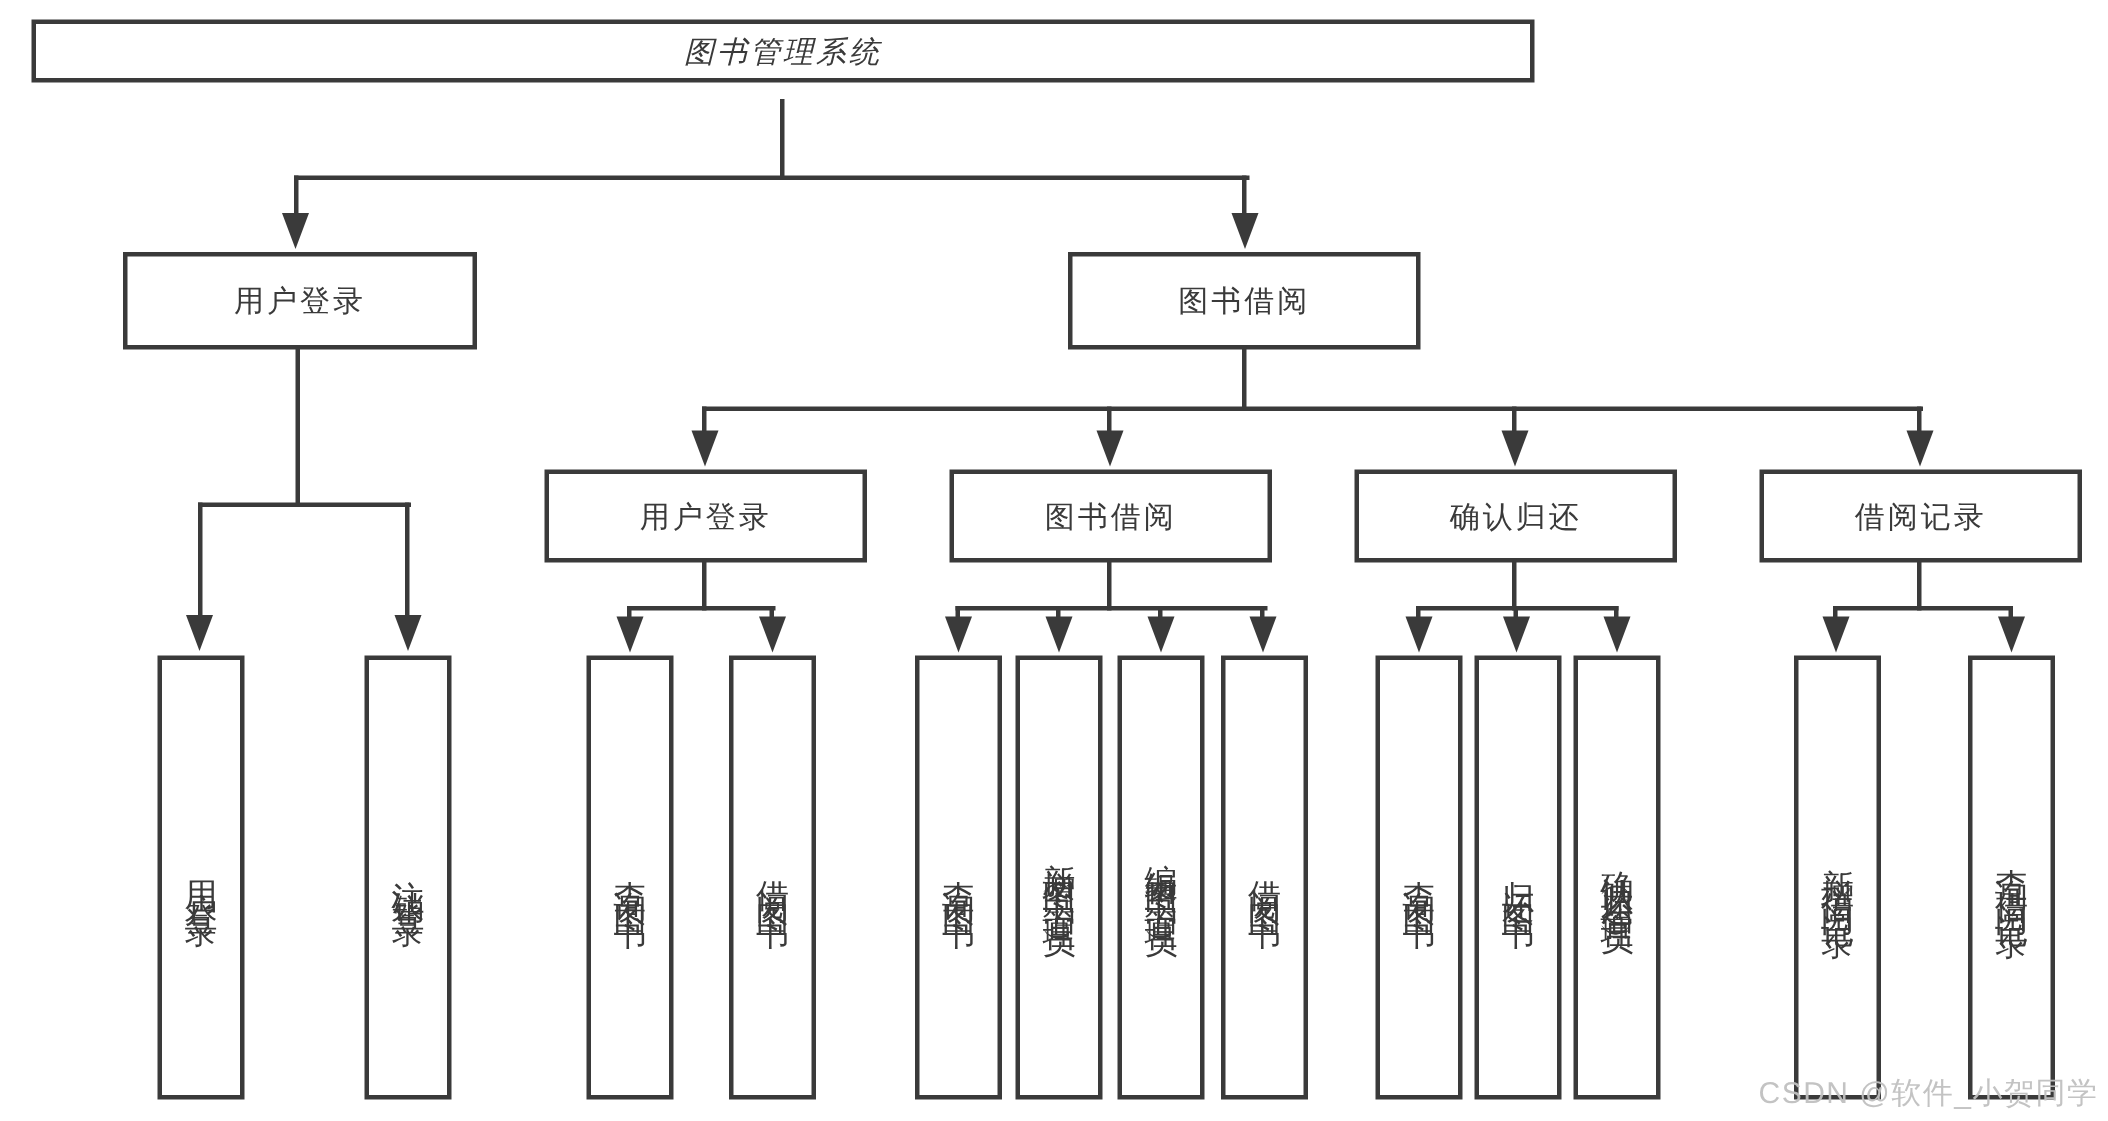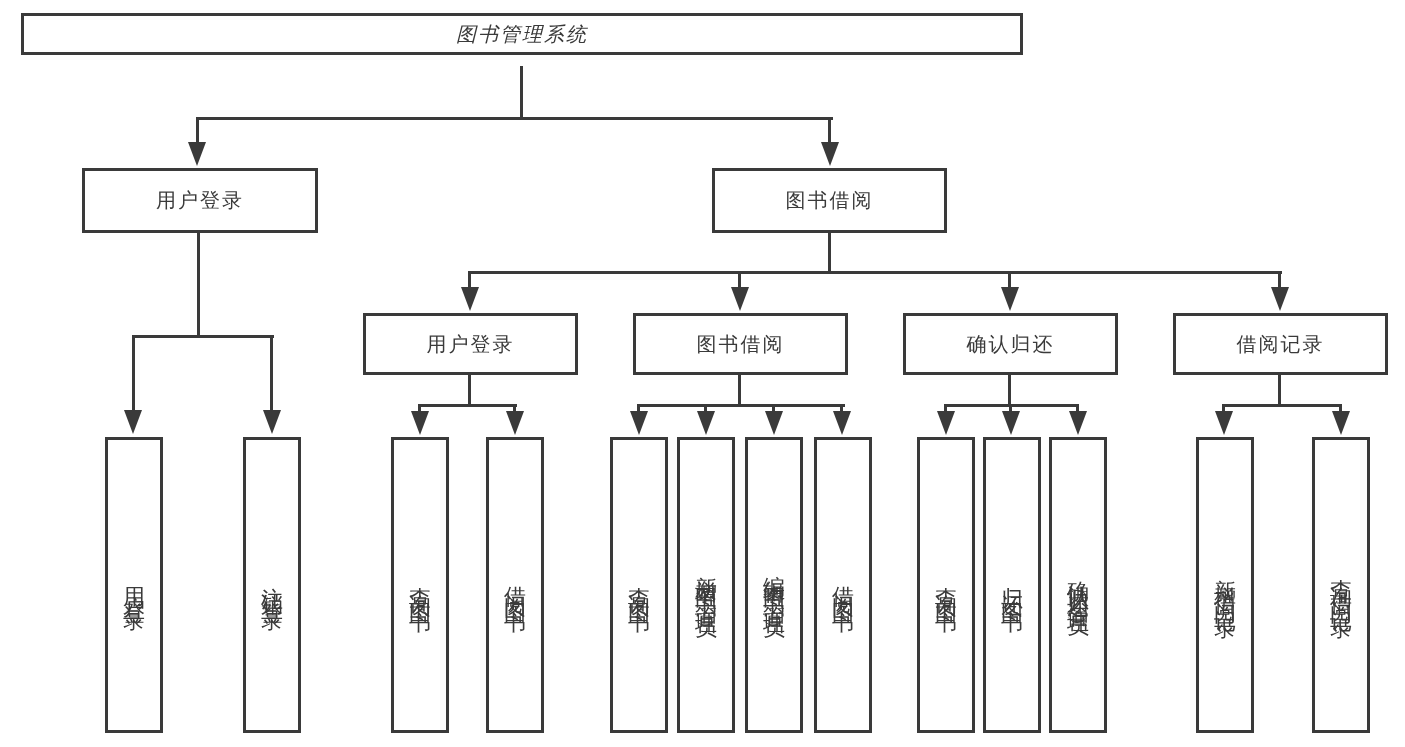--- a/index.html
+++ b/index.html
@@ -175,13 +175,14 @@
       <div class="arrowhead" style="left: 697px; top: 411px;"></div>
       <div class="arrowhead" style="left: 765px; top: 411px;"></div>
       <div class="arrowhead" style="left: 833px; top: 411px;"></div>
       <div class="arrowhead" style="left: 937px; top: 411px;"></div>
       <div class="arrowhead" style="left: 1002px; top: 411px;"></div>
       <div class="arrowhead" style="left: 1069px; top: 411px;"></div>
       <div class="arrowhead" style="left: 1215px; top: 411px;"></div>
       <div class="arrowhead" style="left: 1332px; top: 411px;"></div>
     </div>
 
+  <div class="watermark">CSDN @软件_小贺同学</div>
 </div>
 
 </body></html>

